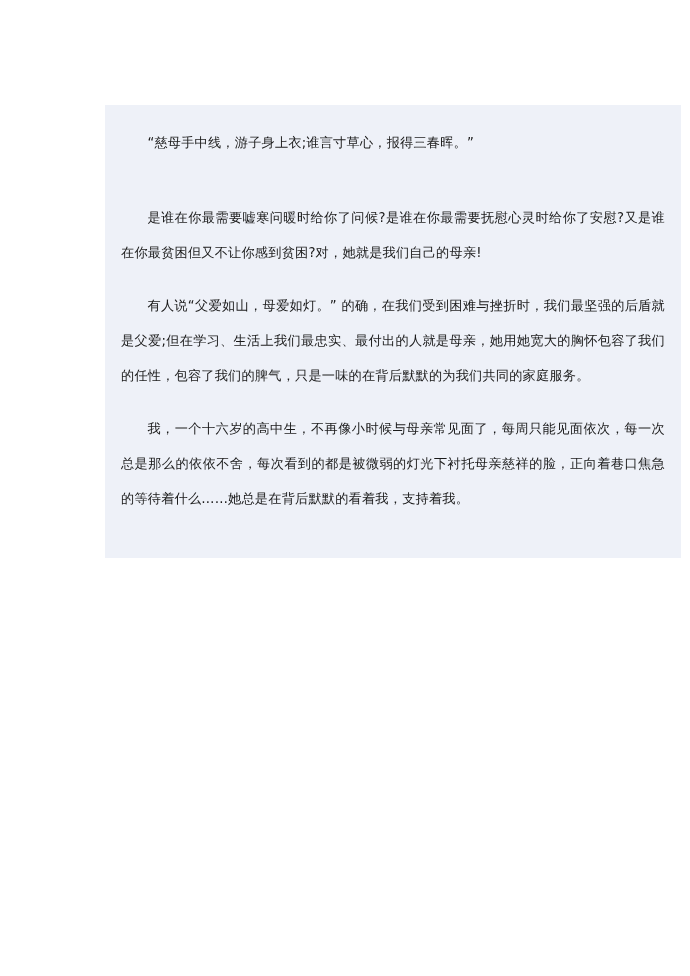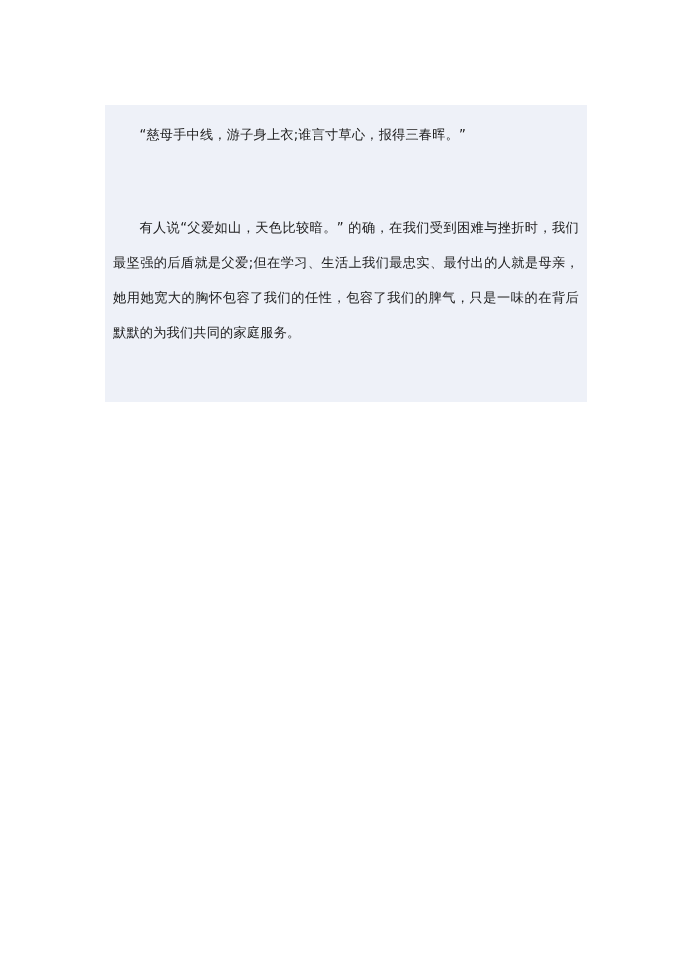--- a/index.html
+++ b/index.html
@@ -19,23 +19,23 @@
     width: 690px;
     height: 976px;
     background: #ffffff;
     box-sizing: border-box;
   }
 
   .content-block {
     position: absolute;
     left: 105px;
     top: 105px;
-    width: 482px;
+    width: 576px;
     background: #eef1f8;
-    padding: 4px;
+    padding: 12px;
     box-sizing: border-box;
   }
 
   .doc-body {
     padding: 8px 0 12px 0;
   }
 
   p.para {
     margin: 0;
     padding: 0 4px;
@@ -64,27 +64,29 @@
   <div class="content-block">
     <div class="doc-body">
 
       <p class="para">“慈母手中线，游子身上衣;谁言寸草心，报得三春晖。”</p>
 
       <div class="spacer-sm"></div>
 
 
       <div class="spacer-md"></div>
 
+      <p class="para">是谁在你最需要嘘寒问暖时给你了问候?是谁在你最需要抚慰心灵时给你了安慰?又是谁在你最贫困但又不让你感到贫困?对，她就是我们自己的母亲!</p>
 
       <div class="spacer-sm"></div>
 
-      <p class="para">有人说“父爱如山，天色比较暗。” 的确，在我们受到困难与挫折时，我们最坚强的后盾就是父爱;但在学习、生活上我们最忠实、最付出的人就是母亲，她用她宽大的胸怀包容了我们的任性，包容了我们的脾气，只是一味的在背后默默的为我们共同的家庭服务。</p>
+      <p class="para">有人说“父爱如山，母爱如灯。” 的确，在我们受到困难与挫折时，我们最坚强的后盾就是父爱;但在学习、生活上我们最忠实、最付出的人就是母亲，她用她宽大的胸怀包容了我们的任性，包容了我们的脾气，只是一味的在背后默默的为我们共同的家庭服务。</p>
 
       <div class="spacer-sm"></div>
 
+      <p class="para">我，一个十六岁的高中生，不再像小时候与母亲常见面了，每周只能见面依次，每一次总是那么的依依不舍，每次看到的都是被微弱的灯光下衬托母亲慈祥的脸，正向着巷口焦急的等待着什么……她总是在背后默默的看着我，支持着我。</p>
 
       <div class="spacer-sm"></div>
 
 
     </div>
   </div>
 
 </div>
 
 </body></html>

